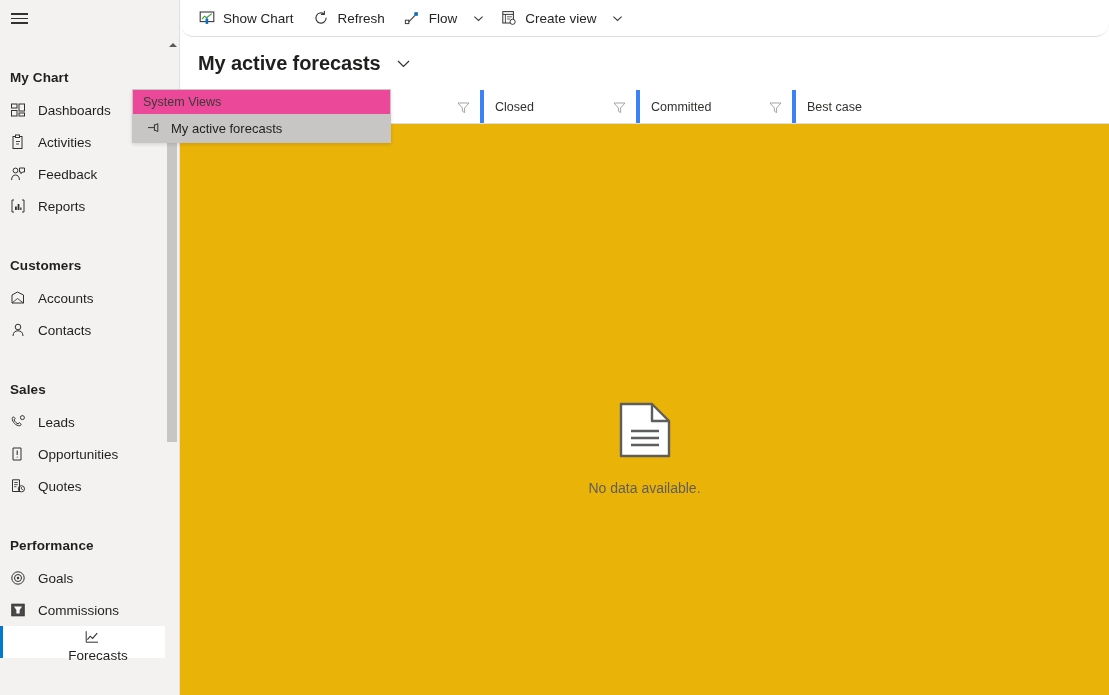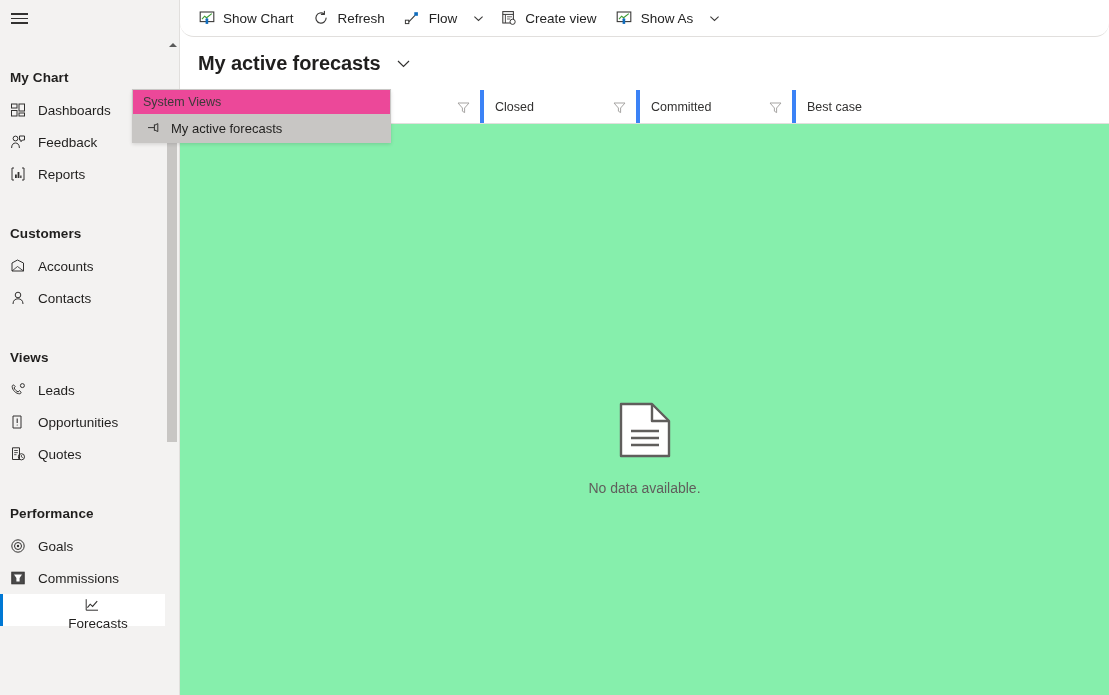--- a/index.html
+++ b/index.html
@@ -221,21 +221,21 @@
     display: flex; align-items: center; justify-content: center;
     cursor: pointer;
   }
 
   
   #gridbody {
     position: absolute;
     left: 180px; top: 124px;
     width: 929px;
     height: 571px;
-    background: #86efac;
+    background: #eab308;
   }
   #emptystate {
     position: absolute;
     left: 0; top: 0;
     width: 100%;
     display: flex;
     flex-direction: column;
     align-items: center;
     padding-top: 278px;
   }
@@ -309,20 +309,30 @@
               <rect x="1.5" y="8.5" width="5.5" height="5.5"></rect>
               <rect x="9" y="2" width="5.5" height="7"></rect>
               <rect x="9" y="11" width="5.5" height="3"></rect>
             </svg>
           </span>
           <span class="nav-label">Dashboards</span>
         </div>
         <div class="nav-item">
           <span class="nav-ico">
             <svg width="16" height="16" viewBox="0 0 16 16" fill="none" stroke="#323130" stroke-width="1">
+              <rect x="3" y="2.5" width="9" height="12"></rect>
+              <rect x="5.5" y="1" width="4" height="2.5" fill="#fff"></rect>
+              <path d="M6 7.5 L10 7.5 M6 10 L9 10" stroke-width="0.9"></path>
+            </svg>
+          </span>
+          <span class="nav-label">Activities</span>
+        </div>
+        <div class="nav-item">
+          <span class="nav-ico">
+            <svg width="16" height="16" viewBox="0 0 16 16" fill="none" stroke="#323130" stroke-width="1">
               <circle cx="5.5" cy="4.5" r="2.4"></circle>
               <path d="M1.6 14 C1.6 10.5 3.4 9 5.5 9 C7.6 9 9.4 10.5 9.4 14"></path>
               <path d="M9.5 2 L14.5 2 L14.5 6 L12.5 6 L11 7.7 L11 6 L9.5 6 Z"></path>
             </svg>
           </span>
           <span class="nav-label">Feedback</span>
         </div>
         <div class="nav-item">
           <span class="nav-ico">
             <svg width="16" height="16" viewBox="0 0 16 16" fill="none" stroke="#323130" stroke-width="1">
@@ -354,21 +364,21 @@
             <svg width="16" height="16" viewBox="0 0 16 16" fill="none" stroke="#323130" stroke-width="1">
               <circle cx="8" cy="5" r="2.8"></circle>
               <path d="M3 14 C3 10.4 5.2 8.8 8 8.8 C10.8 8.8 13 10.4 13 14"></path>
             </svg>
           </span>
           <span class="nav-label">Contacts</span>
         </div>
       </div>
 
       <div class="sp-group" style="padding-top:36px;">
-        <div class="nav-group-title">Views</div>
+        <div class="nav-group-title">Sales</div>
         <div style="height:9px"></div>
         <div class="nav-item">
           <span class="nav-ico">
             <svg width="16" height="16" viewBox="0 0 16 16" fill="none" stroke="#323130" stroke-width="1">
               <path d="M2.2 4.3 C2.2 3.3 3.3 2.6 4 3.2 L5.2 4.5 L4.1 5.9 C4.9 7.8 6.4 9.2 8.2 9.9 L9.4 8.6 L10.9 10 C11.4 10.7 10.7 11.8 9.8 11.8 C5.9 11.8 2.2 8.2 2.2 4.3 Z"></path>
               <circle cx="12.4" cy="3.6" r="2"></circle>
             </svg>
           </span>
           <span class="nav-label">Leads</span>
         </div>
@@ -486,31 +496,20 @@
           <rect x="1.8" y="1.6" width="10.6" height="11.4" stroke="#3b3a39" stroke-width="1.05" fill="#ffffff"></rect>
           <path d="M1.8 4.4 L12.4 4.4" stroke="#3b3a39" stroke-width="1"></path>
           <path d="M4.4 4.4 L4.4 13" stroke="#3b3a39" stroke-width="0.9"></path>
           <path d="M6 6.8 L11 6.8 M6 9 L9.2 9" stroke="#3b3a39" stroke-width="0.8"></path>
           <circle cx="11.6" cy="11.8" r="2.6" stroke="#3b3a39" stroke-width="1" fill="#ffffff"></circle>
         </svg>
       </span>
       <span>Create view</span>
     </div>
 
-    <div class="cmd-btn">
-      <span class="cmd-ico">
-        <svg width="16" height="16" viewBox="0 0 16 16" fill="none">
-          <rect x="1.2" y="2" width="13.6" height="9.6" stroke="#3b3a39" stroke-width="1.1" fill="#ffffff"></rect>
-          <path d="M3 9.2 L5.6 6.2 L7.6 7.8 L12.8 3.6" stroke="#3f9c35" stroke-width="1.1" fill="none"></path>
-          <rect x="6.6" y="8.6" width="2.6" height="5.3" fill="#0f6cbd"></rect>
-          <path d="M7.9 8.0 L6.3 9.8 L9.5 9.8 Z" fill="#0f6cbd"></path>
-        </svg>
-      </span>
-      <span>Show As</span>
-    </div>
     <div class="cmd-chev">
       <svg width="11" height="11" viewBox="0 0 11 11" fill="none">
           <path d="M1.4 3.6 L5.5 7.5 L9.6 3.6" stroke="#3b3a39" stroke-width="1.05" fill="none"></path>
         </svg>
     </div>
   </div>
 
   <div id="viewheader">
     <div id="view-title">My active forecasts</div>
     <div id="view-chevron">

